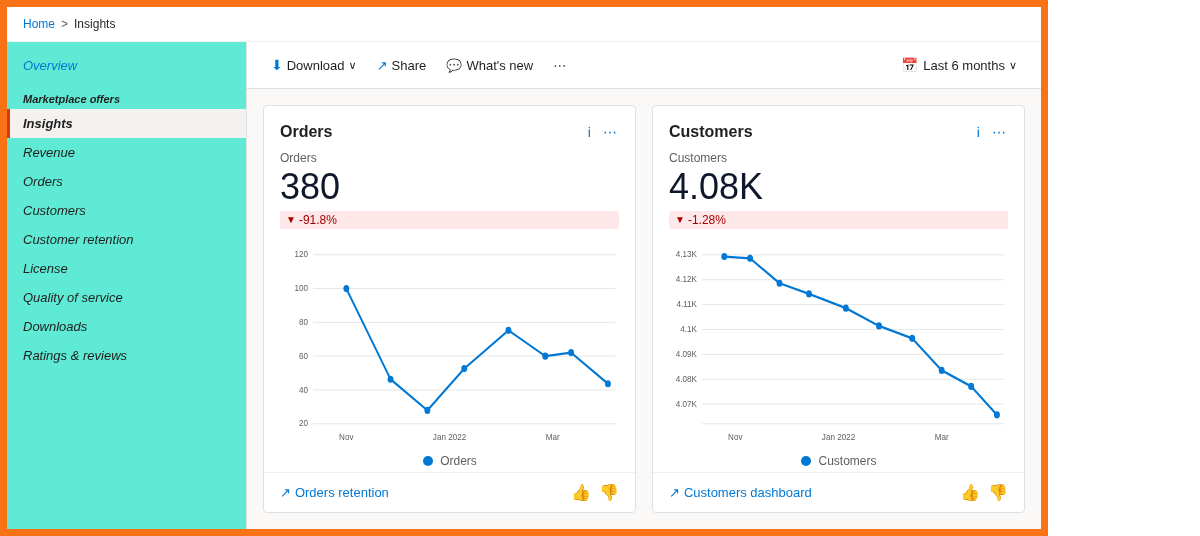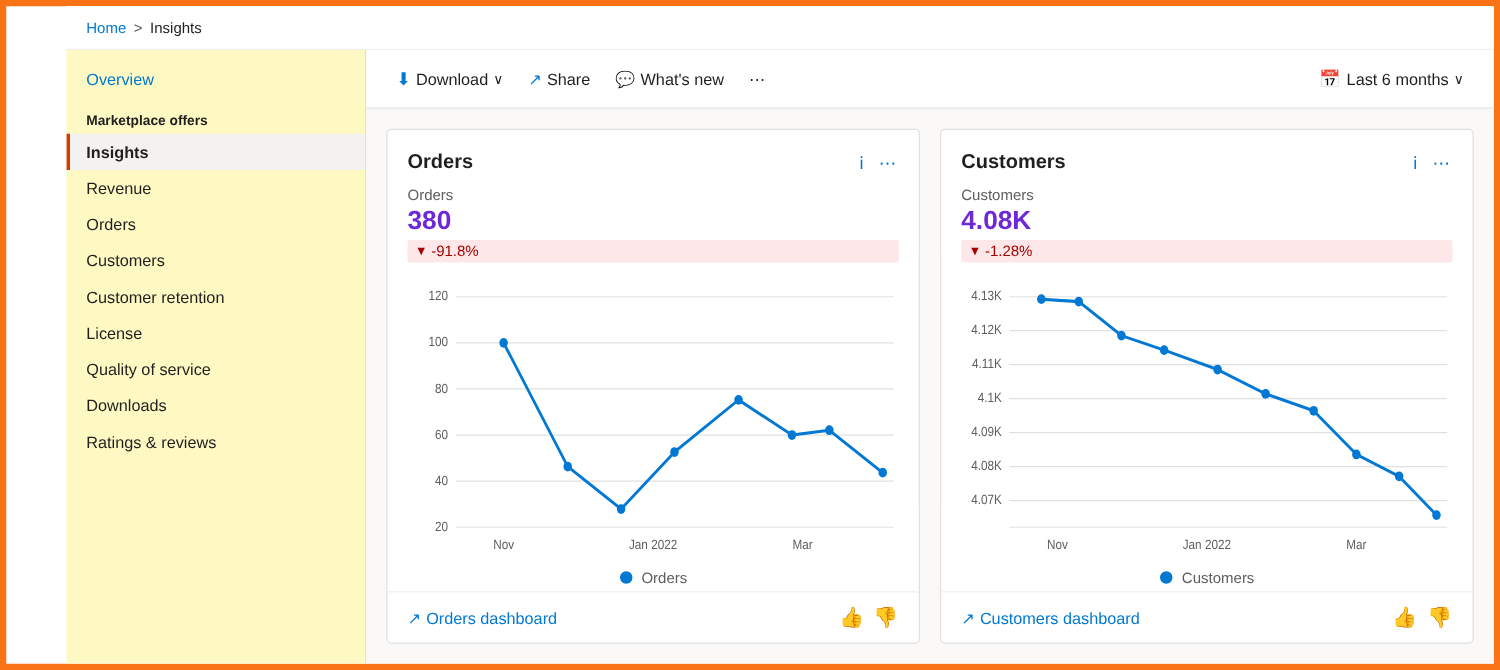--- a/index.html
+++ b/index.html
@@ -1,29 +1,29 @@
 <!DOCTYPE html>
 <html><head>
   <meta charset="utf-8">
   <style>
     * { box-sizing: border-box; margin: 0; padding: 0; }
     body { font-family: 'Segoe UI', Arial, sans-serif; font-size: 13px; background: #fff; color: #201f1e; }
 
-    .app-container { display: flex; flex-direction: column; height: 536px; width: 1200px; border: 5px solid #f97316; padding-left: 48px; }
+    .app-container { display: flex; flex-direction: column; height: 536px; width: 1048px; border: 7px solid #f97316; }
 
     
     .breadcrumb { display: flex; align-items: center; gap: 6px; padding: 10px 16px; font-size: 12px; color: #0078d4; border-bottom: 1px solid #f0f0f0; background: #fff; }
     .breadcrumb .sep { color: #605e5c; }
     .breadcrumb .current { color: #201f1e; text-align: center; }
 
     
     .main-layout { display: flex; flex: 1; overflow: hidden; }
 
     
-    .sidebar { width: 240px; min-width: 240px; border-right: 1px solid #e0e0e0; background: #fef9c3; padding-top: 8px; overflow-y: auto; }
+    .sidebar { width: 240px; min-width: 240px; border-right: 1px solid #e0e0e0; background: #5eead4; padding-top: 8px; overflow-y: auto; font-style: italic; }
     .sidebar-overview { padding: 8px 16px; font-size: 13px; color: #0078d4; cursor: pointer; }
     .sidebar-section-label { padding: 12px 16px 4px; font-size: 11px; font-weight: 600; color: #201f1e; }
     .sidebar-item { display: flex; align-items: center; padding: 7px 16px; font-size: 13px; color: #201f1e; cursor: pointer; position: relative; }
     .sidebar-item.active { background: #f3f2f1; font-weight: 600; }
     .sidebar-item.active::before { content: ''; position: absolute; left: 0; top: 0; bottom: 0; width: 3px; background: #d83b01; }
 
     
     .content-area { flex: 1; display: flex; flex-direction: column; overflow: hidden; }
 
     
@@ -39,21 +39,21 @@
 
     
     .card { background: #fff; border: 1px solid #e0e0e0; border-radius: 4px; flex: 1; display: flex; flex-direction: column; overflow: hidden; }
     .card-header { display: flex; align-items: center; justify-content: space-between; padding: 14px 16px 8px; }
     .card-title { font-size: 16px; font-weight: 600; color: #201f1e; }
     .card-header-actions { display: flex; align-items: center; gap: 8px; }
     .card-icon-btn { background: transparent; border: none; cursor: pointer; font-size: 14px; color: #0078d4; padding: 2px; }
 
     .card-body { padding: 0 16px; flex: 1; display: flex; flex-direction: column; }
     .metric-label { font-size: 12px; color: #605e5c; margin-bottom: 2px; }
-    .metric-value { font-size: 21px; font-weight: 700; color: #6d28d9; line-height: 1.1; }
+    .metric-value { font-size: 36px; font-weight: 400; color: #0f172a; line-height: 1.1; }
     .metric-change { display: inline-flex; align-items: center; gap: 3px; font-size: 12px; color: #a80000; background: #fde7e9; padding: 2px 6px; border-radius: 2px; margin-top: 4px; }
     .metric-change .arrow-down { color: #a80000; font-size: 10px; }
 
     .chart-area { flex: 1; position: relative; margin-top: 8px; }
     svg.chart { width: 100%; height: 100%; }
 
     .card-footer { border-top: 1px solid #f0f0f0; padding: 10px 16px; display: flex; align-items: center; justify-content: space-between; }
     .card-footer-link { display: flex; align-items: center; gap: 4px; font-size: 13px; color: #0078d4; text-decoration: none; cursor: pointer; }
     .card-footer-feedback { display: flex; gap: 8px; }
     .feedback-btn { background: transparent; border: none; cursor: pointer; font-size: 16px; color: #605e5c; padding: 0; }
@@ -189,21 +189,21 @@
             <div style="display:flex;align-items:center;gap:6px;justify-content:center;padding:4px 0;">
               <svg width="12" height="12" viewBox="0 0 12 12">
                   <circle cx="6" cy="6" r="5" fill="#0078d4"></circle>
                 </svg>
               <span style="font-size:12px;color:#605e5c;">Orders</span>
             </div>
           </div>
           <div class="card-footer">
             <a class="card-footer-link">
               <span style="color:#0078d4;">↗</span>
-              <span>Orders dashboard</span>
+              <span>Orders retention</span>
             </a>
             <div class="card-footer-feedback">
               <button class="feedback-btn">👍</button>
               <button class="feedback-btn">👎</button>
             </div>
           </div>
         </div>
 
         <div class="card">
           <div class="card-header">

